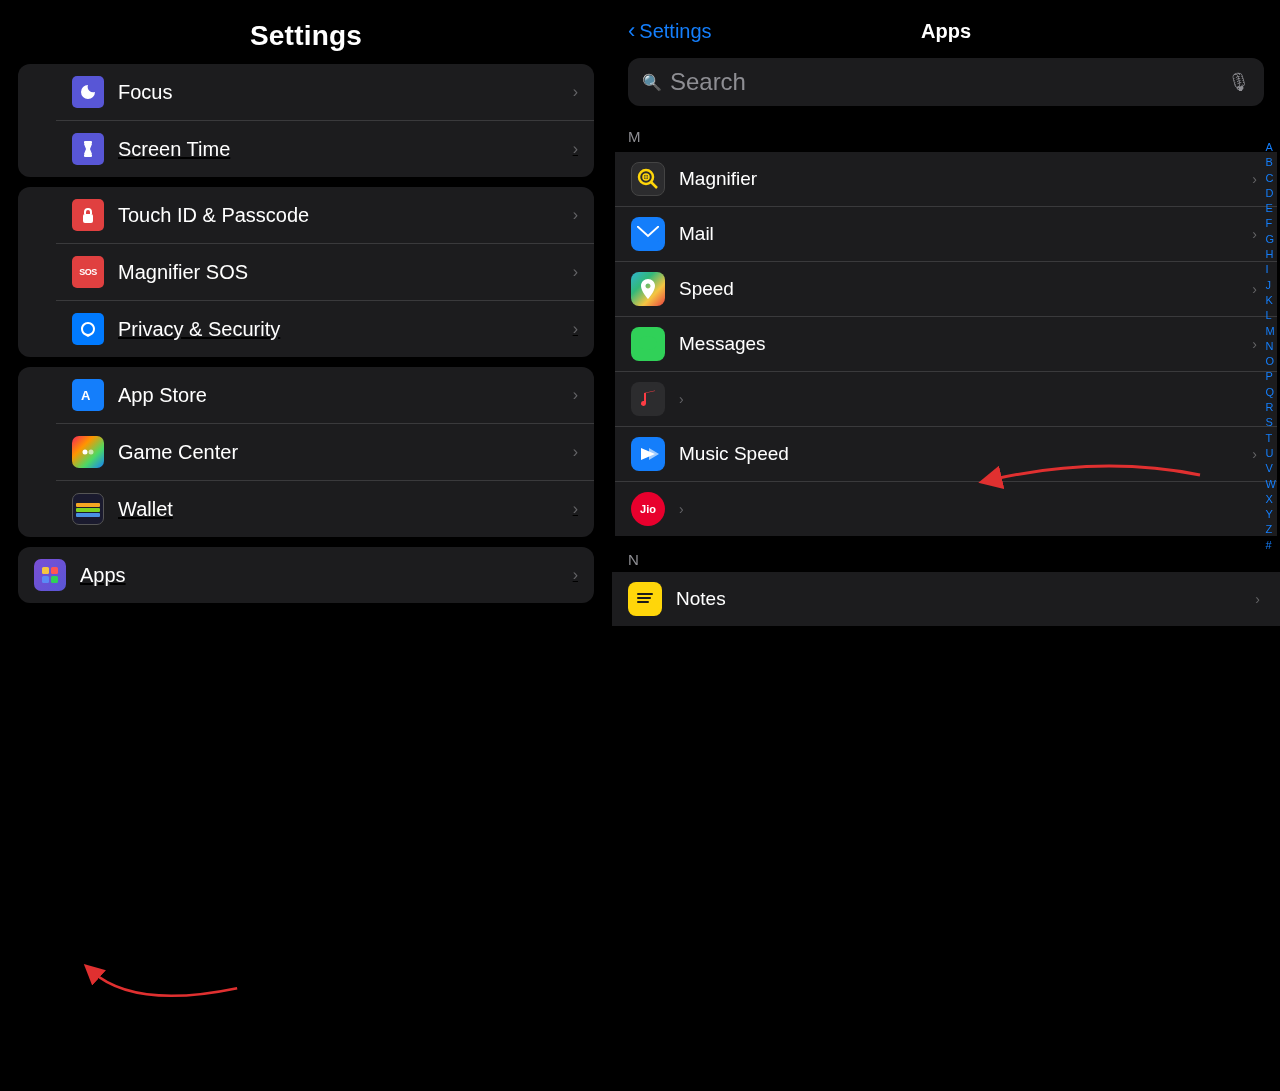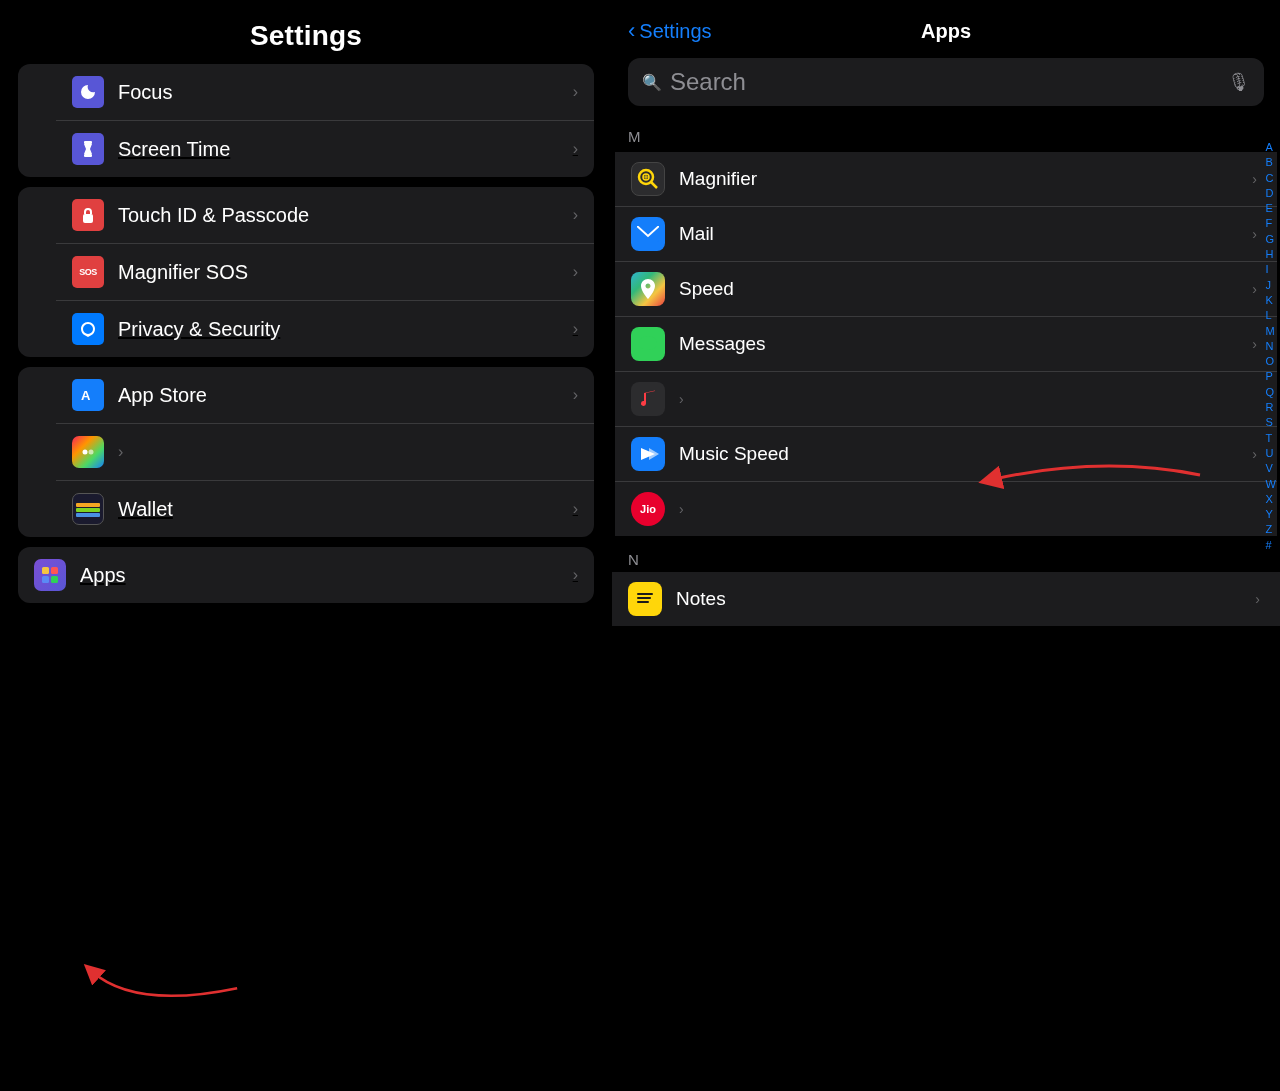--- a/index.html
+++ b/index.html
@@ -300,20 +300,21 @@
       <span class="settings-item-label">App Store</span>
       <span class="chevron">›</span>
     </div>
     <div class="settings-item">
       <div class="settings-item-icon" style="background: linear-gradient(135deg,#f62459,#ff9500,#4cd964,#147efb); border-radius:7px;">
         <svg width="18" height="18" viewBox="0 0 18 18">
             <circle cx="6" cy="9" r="2.5" fill="white"></circle>
             <circle cx="12" cy="9" r="2.5" fill="white" opacity="0.6"></circle>
           </svg>
       </div>
+      <span class="settings-item-label">Game Center</span>
       <span class="chevron">›</span>
     </div>
     <div class="settings-item">
       <div class="settings-item-icon" style="background:#1a1a2e;border:1px solid #555;border-radius:7px;overflow:hidden;">
         <svg width="28" height="28" viewBox="0 0 28 28">
           <rect x="2" y="8" width="24" height="4" fill="#f5a623" rx="1"></rect>
           <rect x="2" y="13" width="24" height="4" fill="#7ed321" rx="1"></rect>
           <rect x="2" y="18" width="24" height="4" fill="#4a90e2" rx="1"></rect>
         </svg>
       </div>

